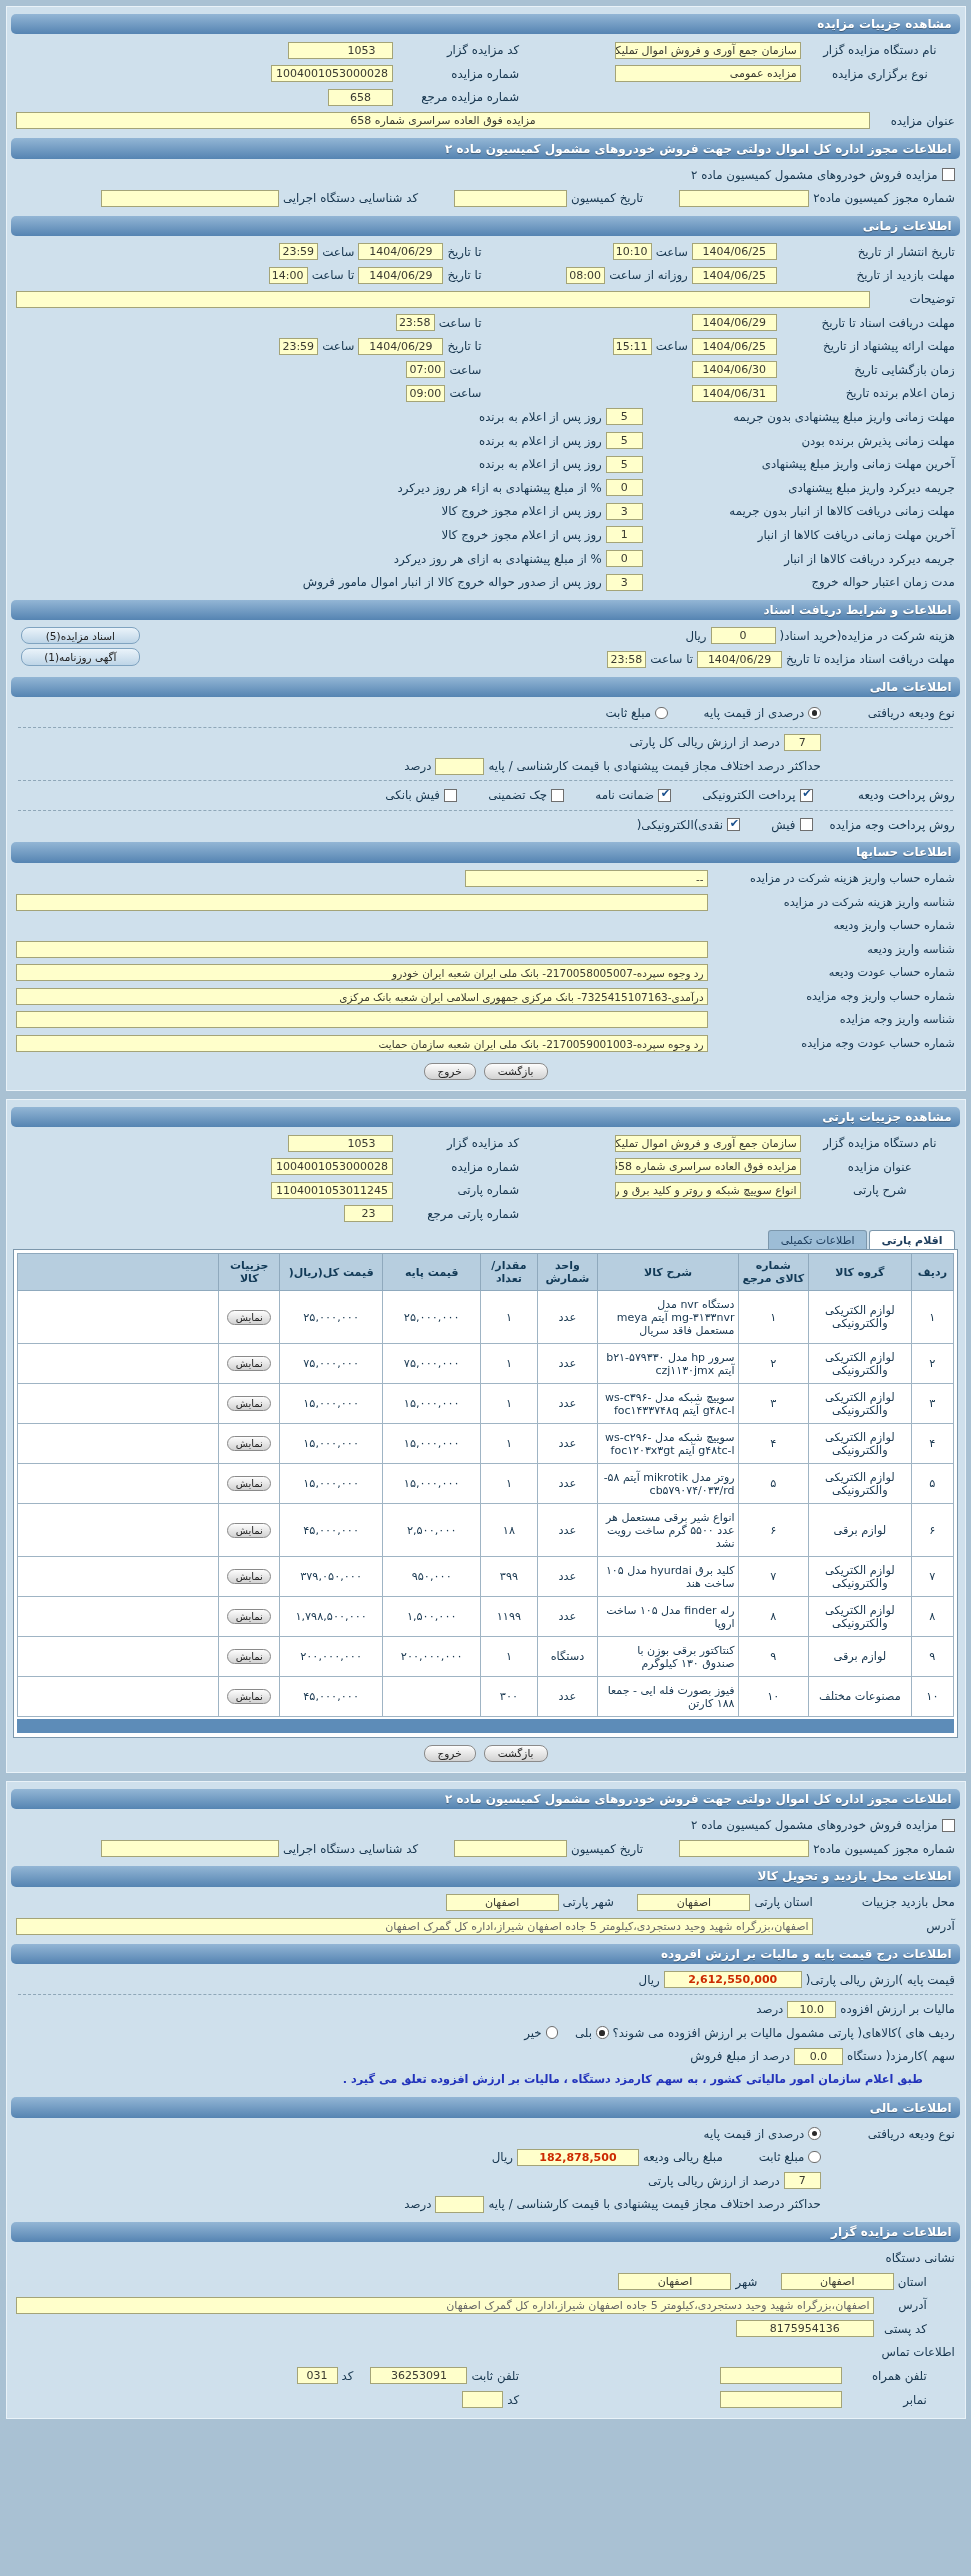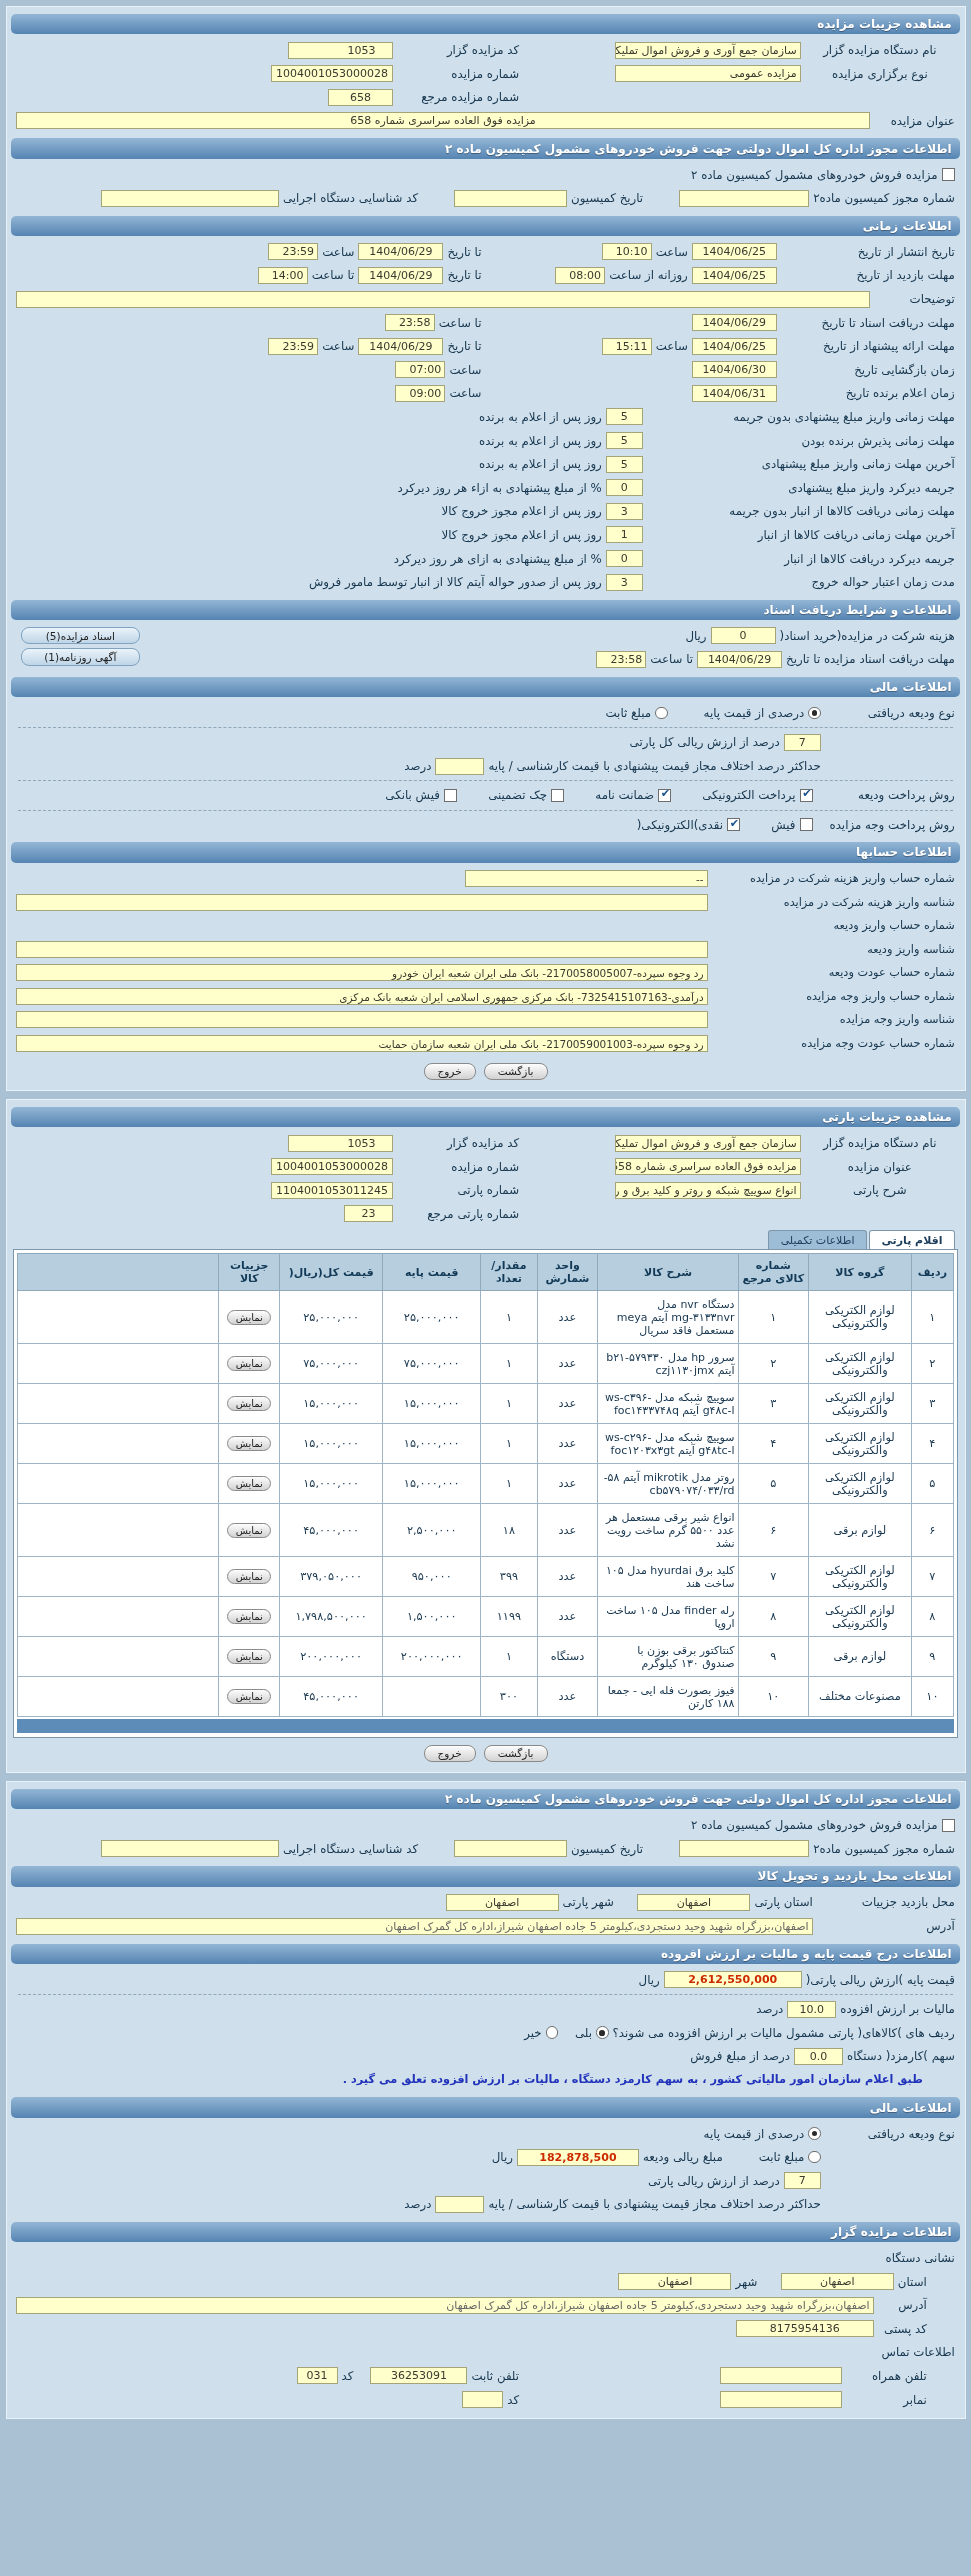--- a/index.html
+++ b/index.html
@@ -30,21 +30,21 @@
     background:#ffffcb;border:0.8px solid #a4a478;height:17px;line-height:16px;
     font-size:11px;padding:0 3.2px;box-sizing:border-box;display:inline-block;
     overflow:hidden;white-space:nowrap;color:#3a3a30;vertical-align:middle;
   }
   .ctr{text-align:center;}
   .red{color:#cc2a00;font-weight:bold;}
   .gray{color:#666;}
   .flexbox{flex:1 1 auto;}
   .sp{display:inline-block;height:0.8px;}
   .w30{width:24px;}.w46{width:37px;}.w50{width:41px;}.w60{width:49px;}
-  .w62{width:50px;text-align:right;}.w80{width:65px;}.w100{width:81px;}.w105{width:85px;}.w120{width:97px;}
+  .w62{width:39px;text-align:right;}.w80{width:65px;}.w100{width:81px;}.w105{width:85px;}.w120{width:97px;}
   .w130{width:105px;padding-left:45px;}.w140{width:113px;}.w150{width:122px;}.w160{width:130px;}.w170{width:138px;}
   .w185{width:150px;text-align:center;}.w220{width:178px;}.w230{width:186px;}.w300{width:243px;}
   .tl{flex:0 0 174px;white-space:normal;}
   .limit-lbl{flex:0 0 308px;white-space:normal;}
   .acct-lbl{flex:0 0 243px;font-size:11.3px;white-space:normal;}
   .acct-box{flex:1 1 auto;font-size:10.5px;}
   .acct-box.short{flex:0 0 243px;}
   .gap16{margin-right:13px;}.gap24{margin-right:19.5px;}.gap40{margin-right:32px;}
   .dash{border-top:0.8px dashed #8fa7b8;margin:2.4px 8px;}
   .cb{width:11.3px;height:11.3px;background:#fff;border:0.8px solid #6e6e6e;display:inline-block;position:relative;vertical-align:middle;flex:0 0 11.3px;}
@@ -272,21 +272,21 @@
 
         <div class="frow">
           <span class="lbl limit-lbl">جریمه دیرکرد دریافت کالاها از انبار</span>
           <span class="ibox w46 ctr">0</span>
           <span class="lbl wraplbl">% از مبلغ پیشنهادی به ازای هر روز دیرکرد</span>
         </div>
 
         <div class="frow">
           <span class="lbl limit-lbl">مدت زمان اعتبار حواله خروج</span>
           <span class="ibox w46 ctr">3</span>
-          <span class="lbl wraplbl">روز پس از صدور حواله آیتم کالا از انبار توسط مامور فروش</span>
+          <span class="lbl wraplbl">روز پس از صدور حواله خروج کالا از انبار اموال مامور فروش</span>
         </div>
       </div>
 
     <div class="bar">
       <span>اطلاعات و شرایط دریافت اسناد</span>
     </div>
     <div class="rel">
       <div class="frow">
         <span class="lbl">هزینه شرکت در مزایده(خرید اسناد(</span>
         <span class="ibox w80 ctr">0</span>

